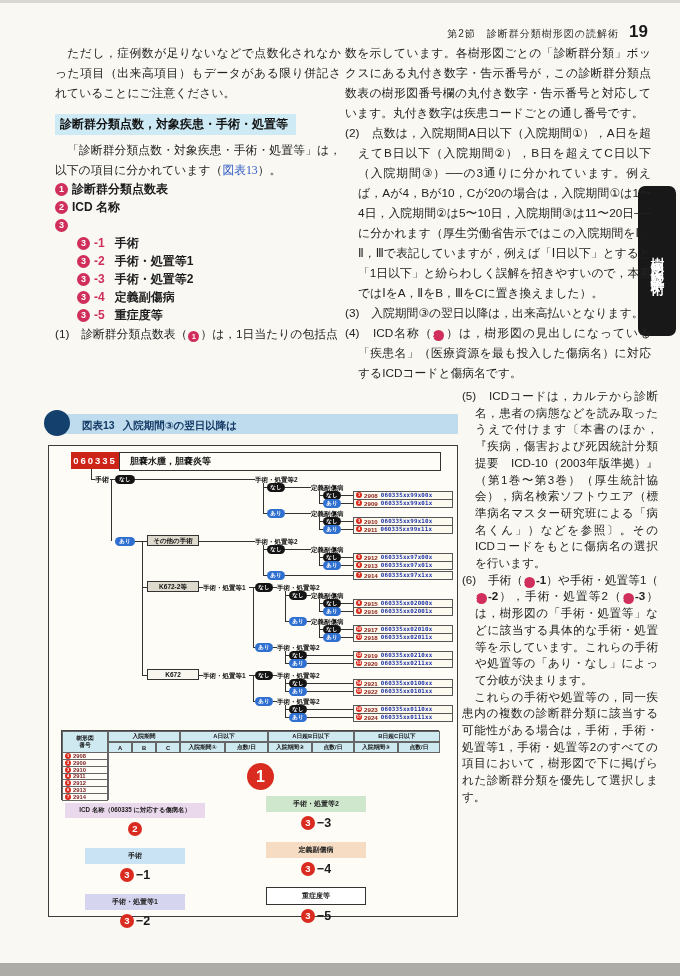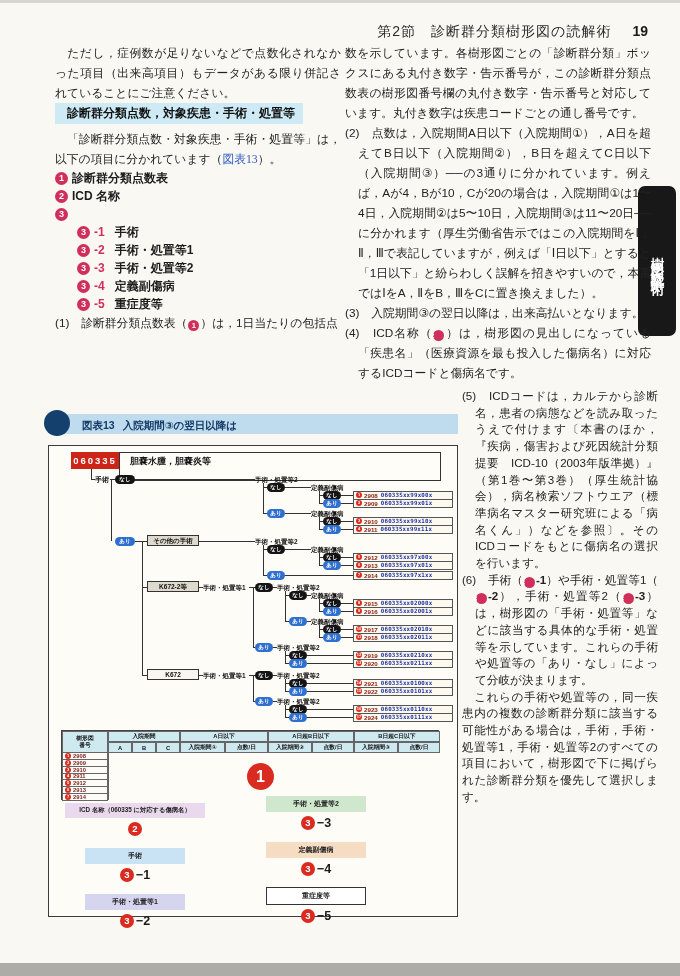--- a/index.html
+++ b/index.html
@@ -3,56 +3,56 @@
 <meta charset="utf-8">
 <style>
   html,body{margin:0;padding:0;}
   body{background:#888;font-family:"Liberation Sans","DejaVu Sans",sans-serif;}
   .page{position:relative;width:680px;height:976px;background:#f9f8f3;overflow:hidden;color:#222;}
   .edge-top{position:absolute;left:0;top:0;width:680px;height:3px;background:#d9d7d1;}
   .edge-bottom{position:absolute;left:0;bottom:0;width:680px;height:13px;background:#aeaca6;}
 
   
   .pg-header{position:absolute;top:22px;right:32px;text-align:right;}
-  .ph-t{font-size:14px;color:#2a2a2a;letter-spacing:1px;}
-  .ph-n{font-size:14px;color:#1a1a1a;margin-left:21px;font-weight:bold;}
+  .ph-t{font-size:10px;color:#2a2a2a;letter-spacing:1px;}
+  .ph-n{font-size:17px;color:#1a1a1a;margin-left:10px;font-weight:bold;}
 
   
   .side-tab{position:absolute;left:638px;top:186px;width:38px;height:150px;background:#181818;border-radius:7px;display:flex;align-items:center;justify-content:center;}
   .side-tab span{writing-mode:vertical-rl;color:#fff;font-size:13.5px;font-weight:bold;letter-spacing:5px;}
 
   
   .lcol{position:absolute;left:55px;top:43px;width:286px;}
   .rcol-wide{position:absolute;left:345px;top:43px;width:306px;}
   .rcol-narrow{position:absolute;left:462px;top:388px;width:196px;}
   p.body{margin:0;font-size:11.8px;line-height:20px;text-align:justify;color:#232323;}
   .rcol-narrow p.body{line-height:16.7px;font-size:11.6px;}
   .hang{padding-left:13px;text-indent:-13px;}
-  .sec-head{display:inline-block;background:#cdeaf5;font-size:12px;font-weight:bold;color:#111;padding:2px 8px 2px 12px;}
+  .sec-head{margin-top:11px;display:inline-block;background:#cdeaf5;font-size:12px;font-weight:bold;color:#111;padding:2px 8px 2px 5px;}
   .lcol p.p3{margin-top:5px;font-family:Liberation Serif, serif;}
   .p4{white-space:nowrap;font-size:11px;margin-top:3px;}
   .link{color:#2f5bc4;}
   .imark{display:inline-block;width:11px;height:11px;border-radius:50%;background:#cf2f5a;color:#fff;font-size:7.5px;line-height:11px;text-align:center;vertical-align:-1px;margin:0 1px;font-weight:bold;}
   .imark-sfx{font-weight:bold;}
   .li{display:flex;align-items:center;height:18px;font-size:12px;font-weight:bold;color:#1c1c1c;gap:4px;}
   .lsub{margin-left:22px;}
   .lmark{display:inline-block;min-width:13px;width:13px;height:13px;border-radius:50%;background:#cf2f5a;color:#fff;font-size:9px;line-height:13px;text-align:center;font-weight:bold;}
   .lsfx{color:#cf2f5a;margin-right:6px;}
 
   
   .fig-banner{position:absolute;left:40px;top:410px;width:420px;height:28px;}
   .fb-circle{position:absolute;left:4px;top:0;width:26px;height:26px;border-radius:50%;background:#14406e;}
   .fb-band{position:absolute;left:18px;top:4px;width:400px;height:20px;background:#bfdcef;line-height:20px;padding-left:24px;box-sizing:border-box;}
   .fb-label{font-size:10.5px;font-weight:bold;color:#143a66;margin-right:8px;}
   .fb-title{font-size:10.5px;font-weight:bold;color:#143a66;}
 
   
   .fig-box{position:absolute;left:48px;top:445px;width:410px;height:472px;border:1.5px solid #3c3c3c;background:#fdfcf7;box-sizing:border-box;}
   .fx-code{position:absolute;left:22px;top:6px;width:48px;height:17px;background:#cd2418;color:#fff;font-size:9.5px;font-weight:bold;letter-spacing:2px;text-align:center;line-height:17px;}
-  .fx-disease{position:absolute;left:70px;top:6px;width:322px;height:29px;border:1px solid #333;background:#fefdf8;font-size:9px;font-weight:bold;line-height:16px;padding-left:10px;box-sizing:border-box;color:#111;}
+  .fx-disease{position:absolute;left:70px;top:6px;width:322px;height:19px;border:1px solid #333;background:#fefdf8;font-size:9px;font-weight:bold;line-height:16px;padding-left:10px;box-sizing:border-box;color:#111;}
 
   
   #tree{position:absolute;left:0;top:0;width:410px;height:300px;}
   .tl{position:absolute;height:1px;background:#333;}
   .tl.v{width:1px;}
   .ov{position:absolute;width:18px;height:8.5px;border-radius:5px;color:#fff;font-size:5.5px;line-height:8.5px;text-align:center;font-weight:bold;}
   .ov.lv1{width:20px;height:9px;line-height:9px;}
   .ov.no{background:#141414;}
   .ov.yes{background:#2f6fd0;}
   .tlab{position:absolute;font-size:6.5px;font-weight:bold;color:#111;line-height:9px;white-space:nowrap;}

